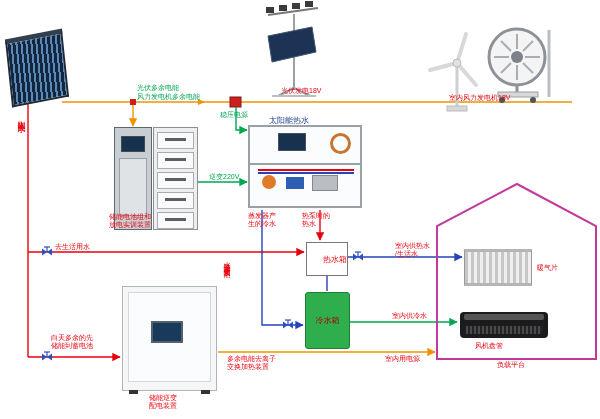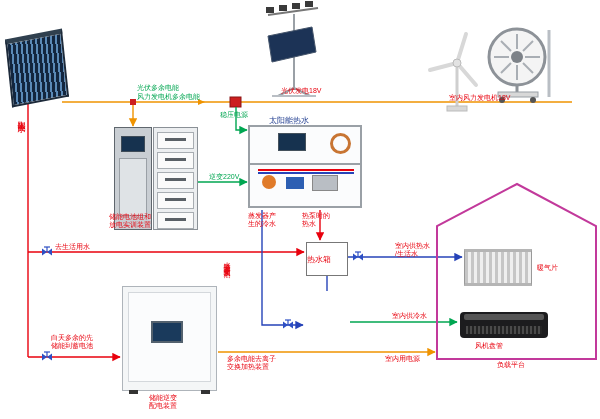--- a/index.html
+++ b/index.html
@@ -43,21 +43,21 @@
   .bench .sep{position:absolute;left:0;top:36px;width:100%;border-top:2px solid #9aa0a6;}
   .bench .bscreen{position:absolute;left:28px;top:6px;width:26px;height:16px;background:#16324f;border:1px solid #44515c;}
   .bench .coil{position:absolute;right:9px;top:6px;width:15px;height:15px;border:3px solid #c87533;border-radius:50%;}
   .bench .c-orange{position:absolute;left:12px;top:48px;width:14px;height:14px;background:#e07b2a;border-radius:50%;}
   .bench .c-blue{position:absolute;left:36px;top:50px;width:18px;height:12px;background:#2d5fb3;}
   .bench .c-grey{position:absolute;left:62px;top:48px;width:24px;height:14px;background:#b9bec4;border:1px solid #888;}
   .bench .p-red{position:absolute;left:8px;top:42px;width:96px;height:2px;background:var(--c-hot_water,#e8000d);}
   .bench .p-blue{position:absolute;left:8px;top:45px;width:96px;height:2px;background:var(--c-cold_water,#2643b8);}
 
   .hot-tank{left:306px;top:242px;width:42px;height:34px;background:#ffffff;border:1px solid #777;
-    display:flex;align-items:center;justify-content:flex-start;}
+    display:flex;align-items:center;justify-content:flex-end;}
   .cold-tank{left:305px;top:292px;width:45px;height:57px;background:var(--c-cold_tank_green,#2fae4e);
     border:1px solid #1e8038;border-radius:3px;display:flex;align-items:center;justify-content:center;}
   .tank-txt{font-size:8px;color:var(--c-label_red,#e8000d);}
   .cold-tank .tank-txt{color:#b00000;}
 
   .invcab{left:122px;top:286px;width:95px;height:105px;background:#f4f6f7;border:1px solid #aeb4ba;}
   .invcab .inner{position:absolute;left:5px;top:5px;right:5px;bottom:8px;border:1px solid #d4d8dc;background:#fbfcfd;}
   .invcab .iscreen{position:absolute;left:28px;top:34px;width:28px;height:18px;background:#1a3a5c;border:2px solid #53616e;}
   .invcab .foot{position:absolute;bottom:-4px;width:9px;height:4px;background:#333;}
   .invcab .foot.l{left:6px;} .invcab .foot.r{right:6px;}
@@ -202,20 +202,23 @@
     <div class="coil"></div>
     <div class="c-orange"></div>
     <div class="c-blue"></div>
     <div class="c-grey"></div>
     <div class="p-red"></div>
     <div class="p-blue"></div>
   </div>
 
   <div class="eq hot-tank">
     <span class="tank-txt">热水箱</span>
+  </div>
+  <div class="eq cold-tank">
+    <span class="tank-txt">冷水箱</span>
   </div>
 
   <div class="eq invcab">
     <div class="inner"></div>
     <div class="iscreen"></div>
     <div class="foot l"></div>
     <div class="foot r"></div>
   </div>
 
   <div class="eq radiator"></div>

